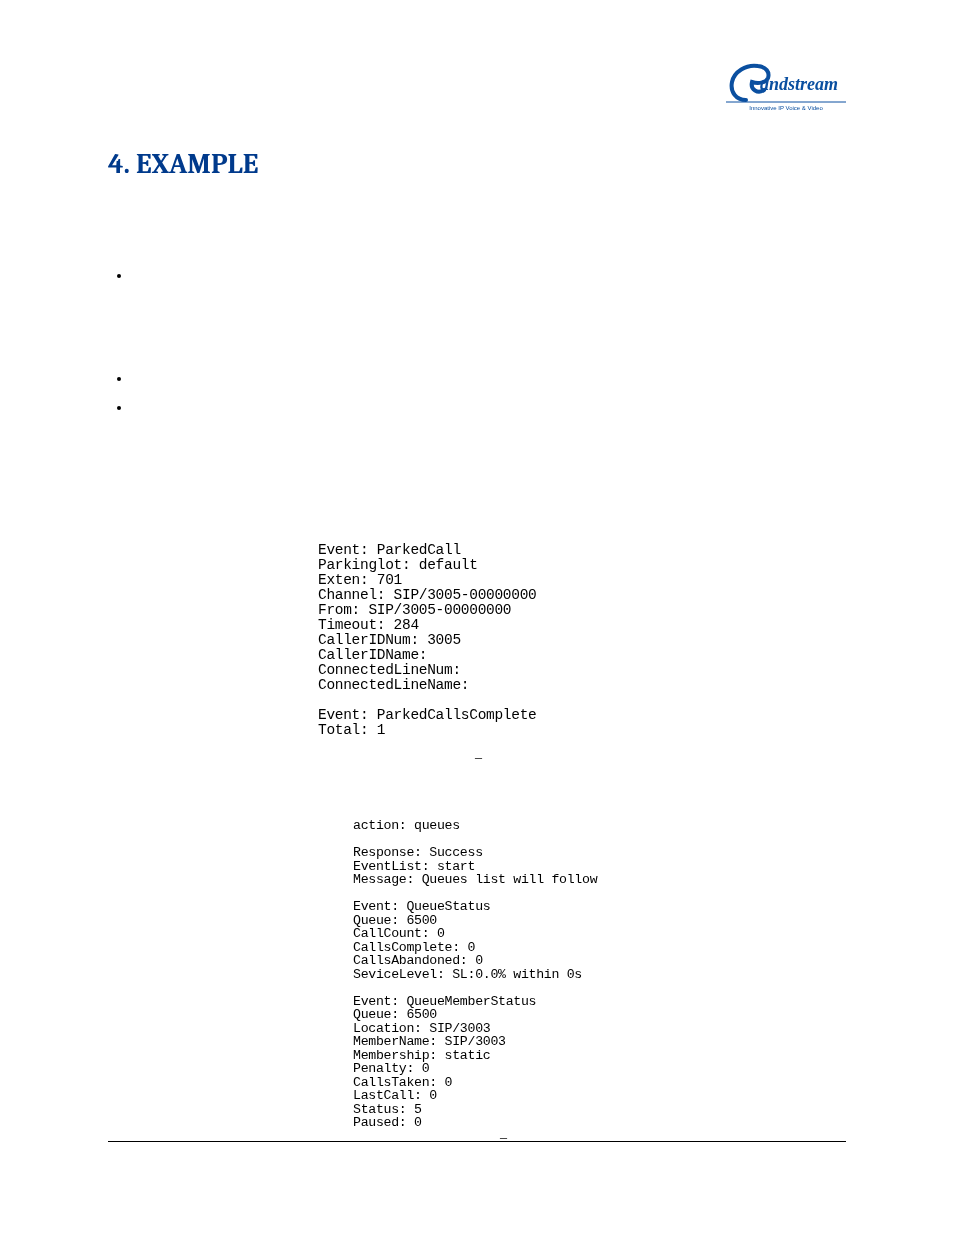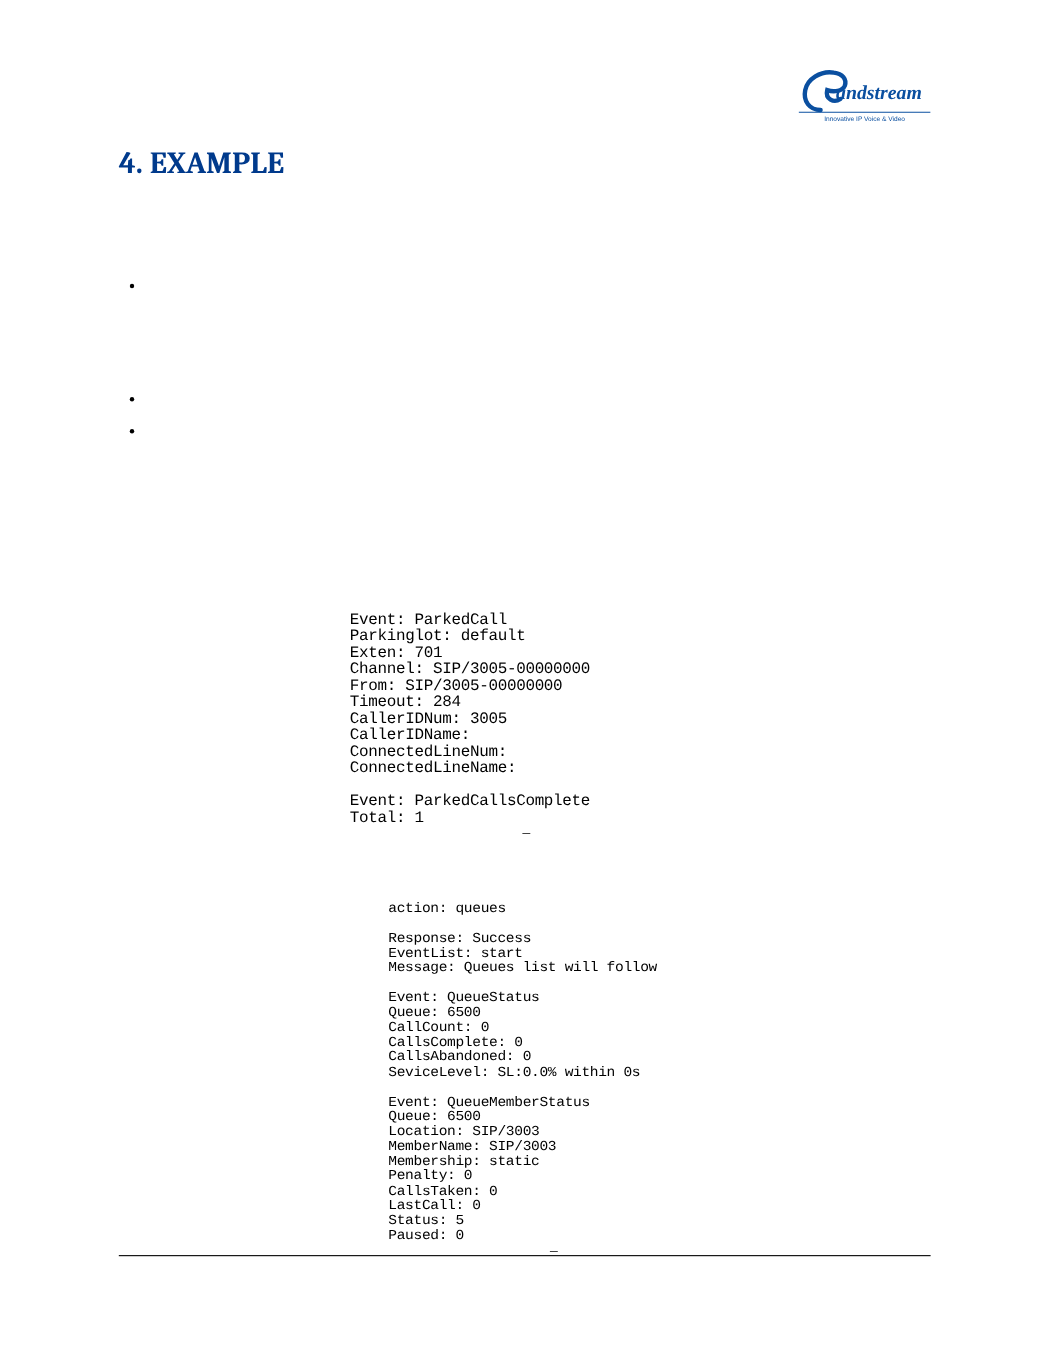--- a/index.html
+++ b/index.html
@@ -8,21 +8,21 @@
     background: #ffffff;
     font-family: "Times New Roman", Times, serif;
     color: #000;
   }
   .page {
     width: 954px;
     height: 1235px;
     margin: 0 auto;
     position: relative;
     box-sizing: border-box;
-    padding: 40px 108px 0 108px;
+    padding: 56px 108px 0 108px;
   }
   .logo {
     position: absolute;
     top: 60px;
     right: 108px;
   }
   .heading {
     text-align: left;
     margin-top: 92px;
     margin-bottom: 88px;
@@ -49,21 +49,21 @@
 
   .code1, .code2 {
     font-family: "Courier New", Courier, monospace;
     white-space: pre;
     color: #000;
     letter-spacing: -0.3px;
   }
   .code1 {
     position: absolute;
     left: 318px;
-    top: 557px;
+    top: 543px;
     font-size: 14.5px;
     line-height: 15px;
   }
   .dash1 {
     position: absolute;
     left: 475px;
     top: 750px;
     font-size: 14px;
   }
   .code2 {

